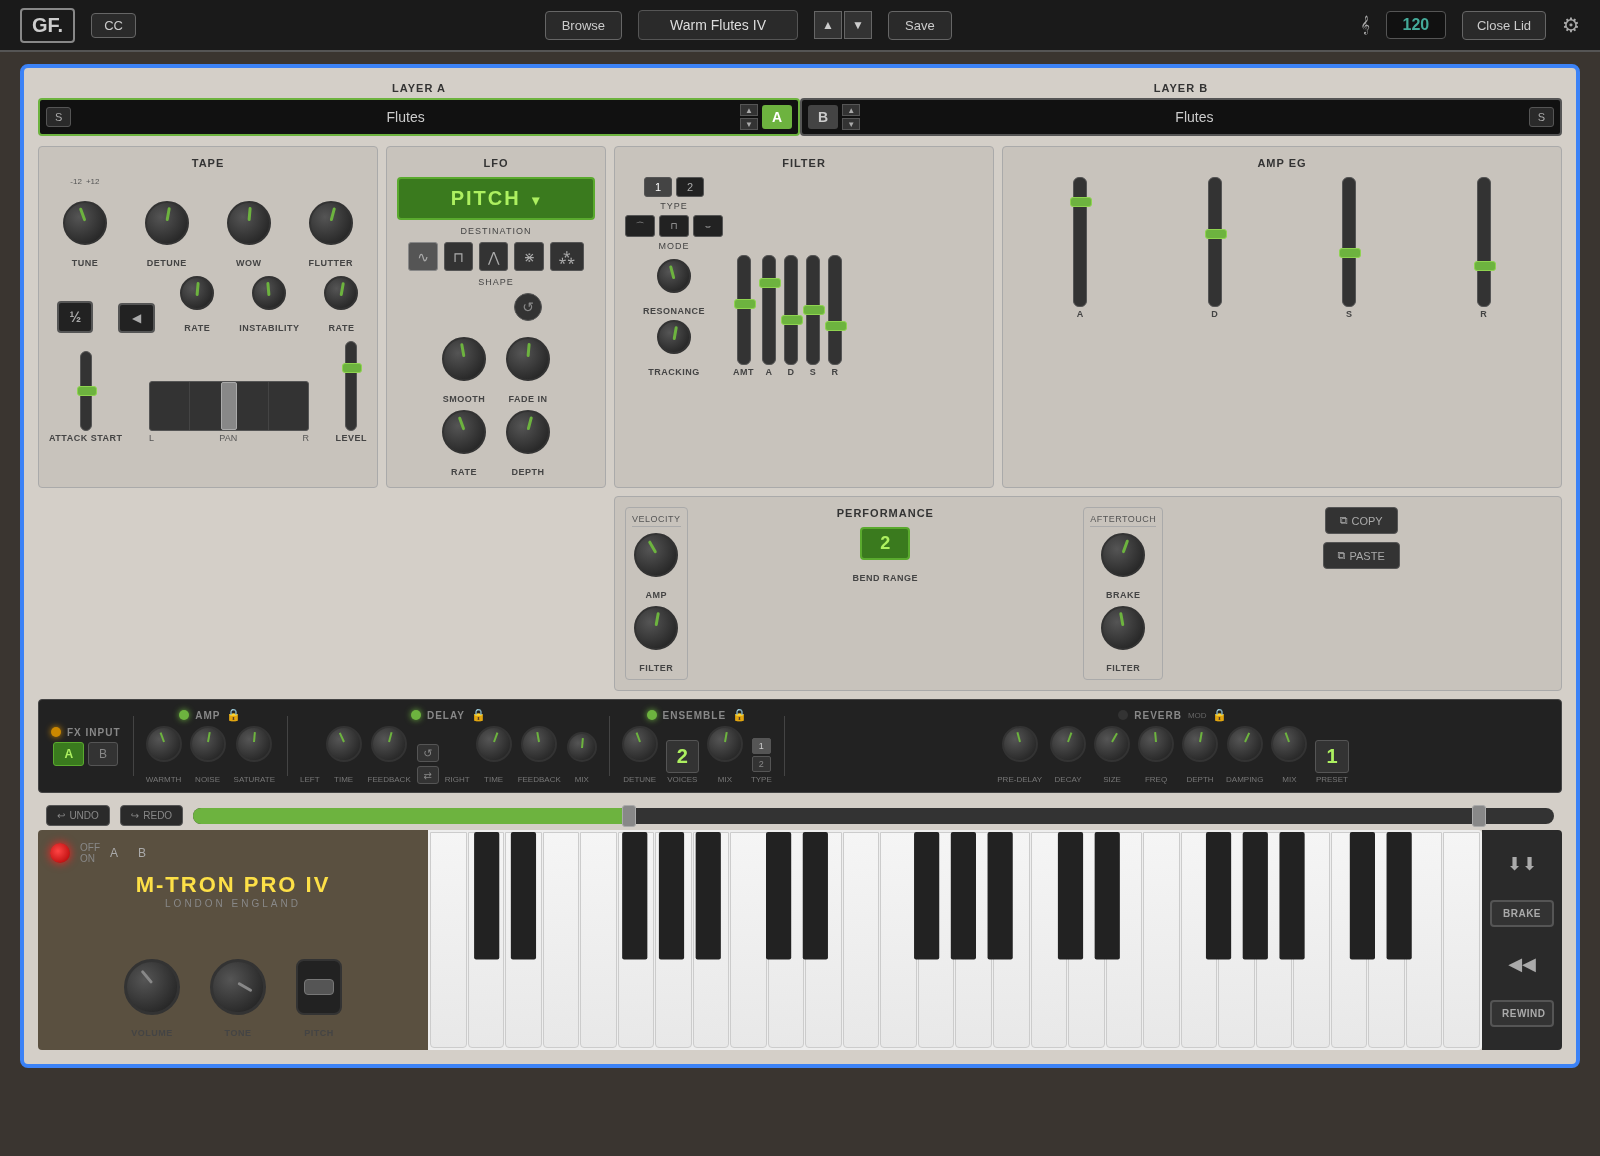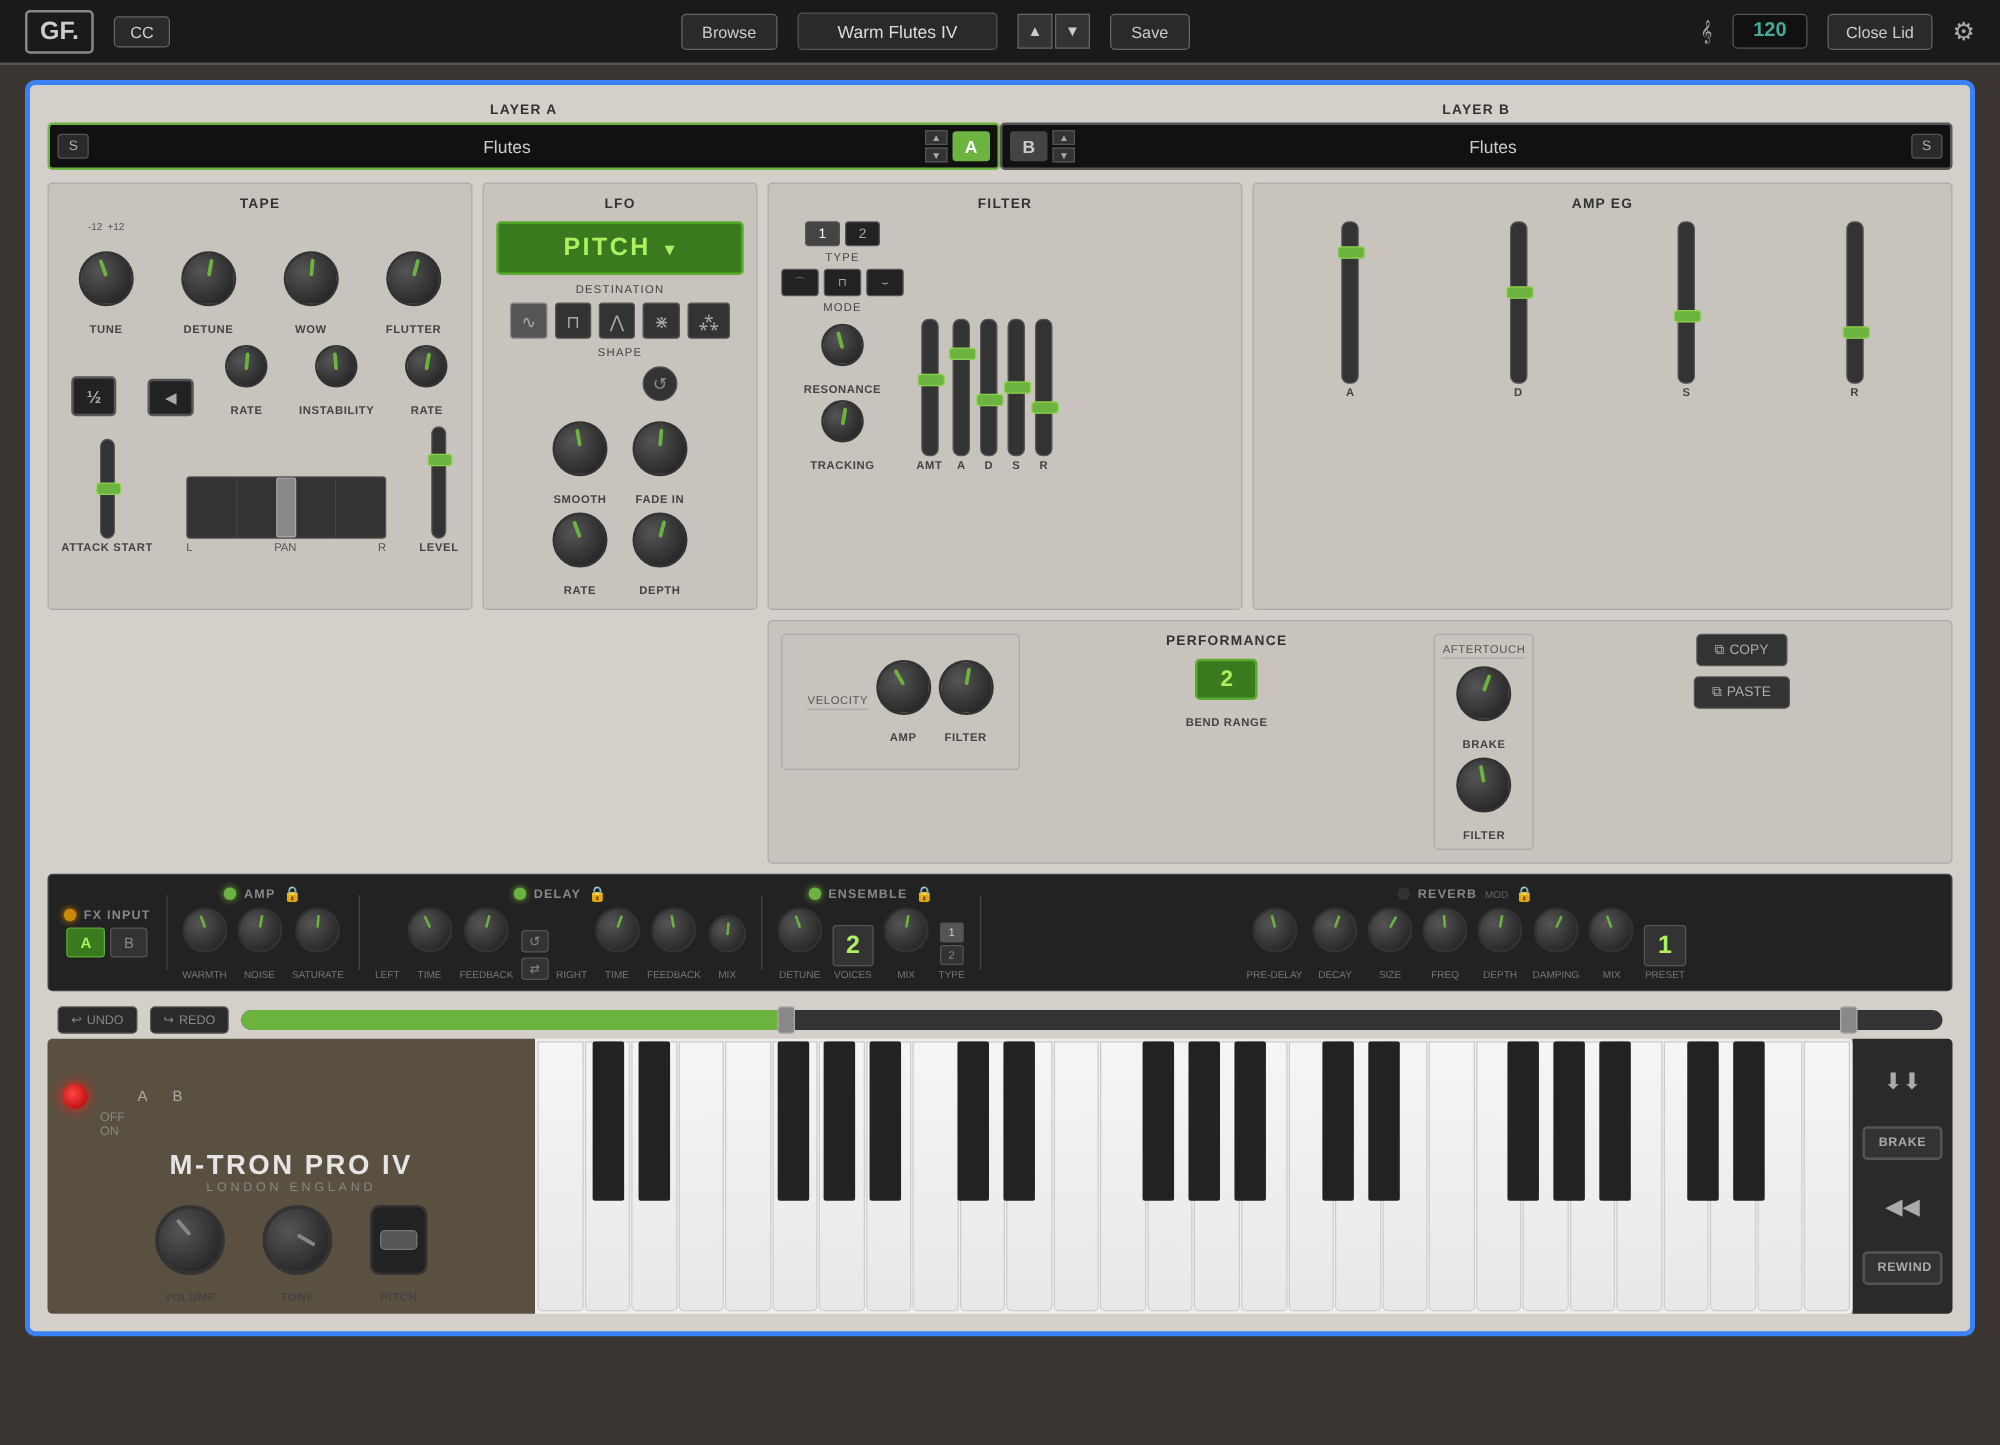--- a/index.html
+++ b/index.html
@@ -859,32 +859,31 @@
       border-radius: 50%;
       background: radial-gradient(circle at 40% 40%, #ff4444, #aa0000);
       box-shadow: 0 0 10px #ff2222;
     }
 
     .power-labels {
       display: flex;
       flex-direction: column;
       font-size: 10px;
       color: #888;
-      margin-top: 46px;
     }
 
     .ab-switch {
       display: flex;
       gap: 20px;
       color: #aaa;
       font-size: 12px;
     }
 
     .brand-name {
-      color: #e5e5e5;
+      color: #fde047;
       font-size: 22px;
       font-weight: bold;
       letter-spacing: 2px;
     }
 
     .brand-sub {
       color: #888;
       font-size: 10px;
       letter-spacing: 3px;
     }
@@ -1313,21 +1312,21 @@
   </div>
 
   <div style="display:flex; gap:8px; margin-bottom:8px;">
 
     <div style="width:340px;"></div>
 
     <div style="width:220px;"></div>
 
     <div class="panel" style="flex:1; display:flex; gap:8px; align-items:flex-start;">
 
-      <div style="border:1px solid #aaa; border-radius:4px; padding:20px; display:flex; flex-direction:row; align-items:center; gap:6px;">
+      <div style="border:1px solid #aaa; border-radius:4px; padding:6px; display:flex; flex-direction:column; align-items:center; gap:6px;">
         <span style="font-size:9px; color:#555; letter-spacing:0.5px; border-bottom:1px solid #aaa; padding-bottom:2px; width:100%; text-align:center;">VELOCITY</span>
         <div class="knob-container">
           <div class="knob" style="--rotation: -30deg;"></div>
           <span class="knob-label">AMP</span>
         </div>
         <div class="knob-container">
           <div class="knob" style="--rotation: 10deg;"></div>
           <span class="knob-label">FILTER</span>
         </div>
       </div>

